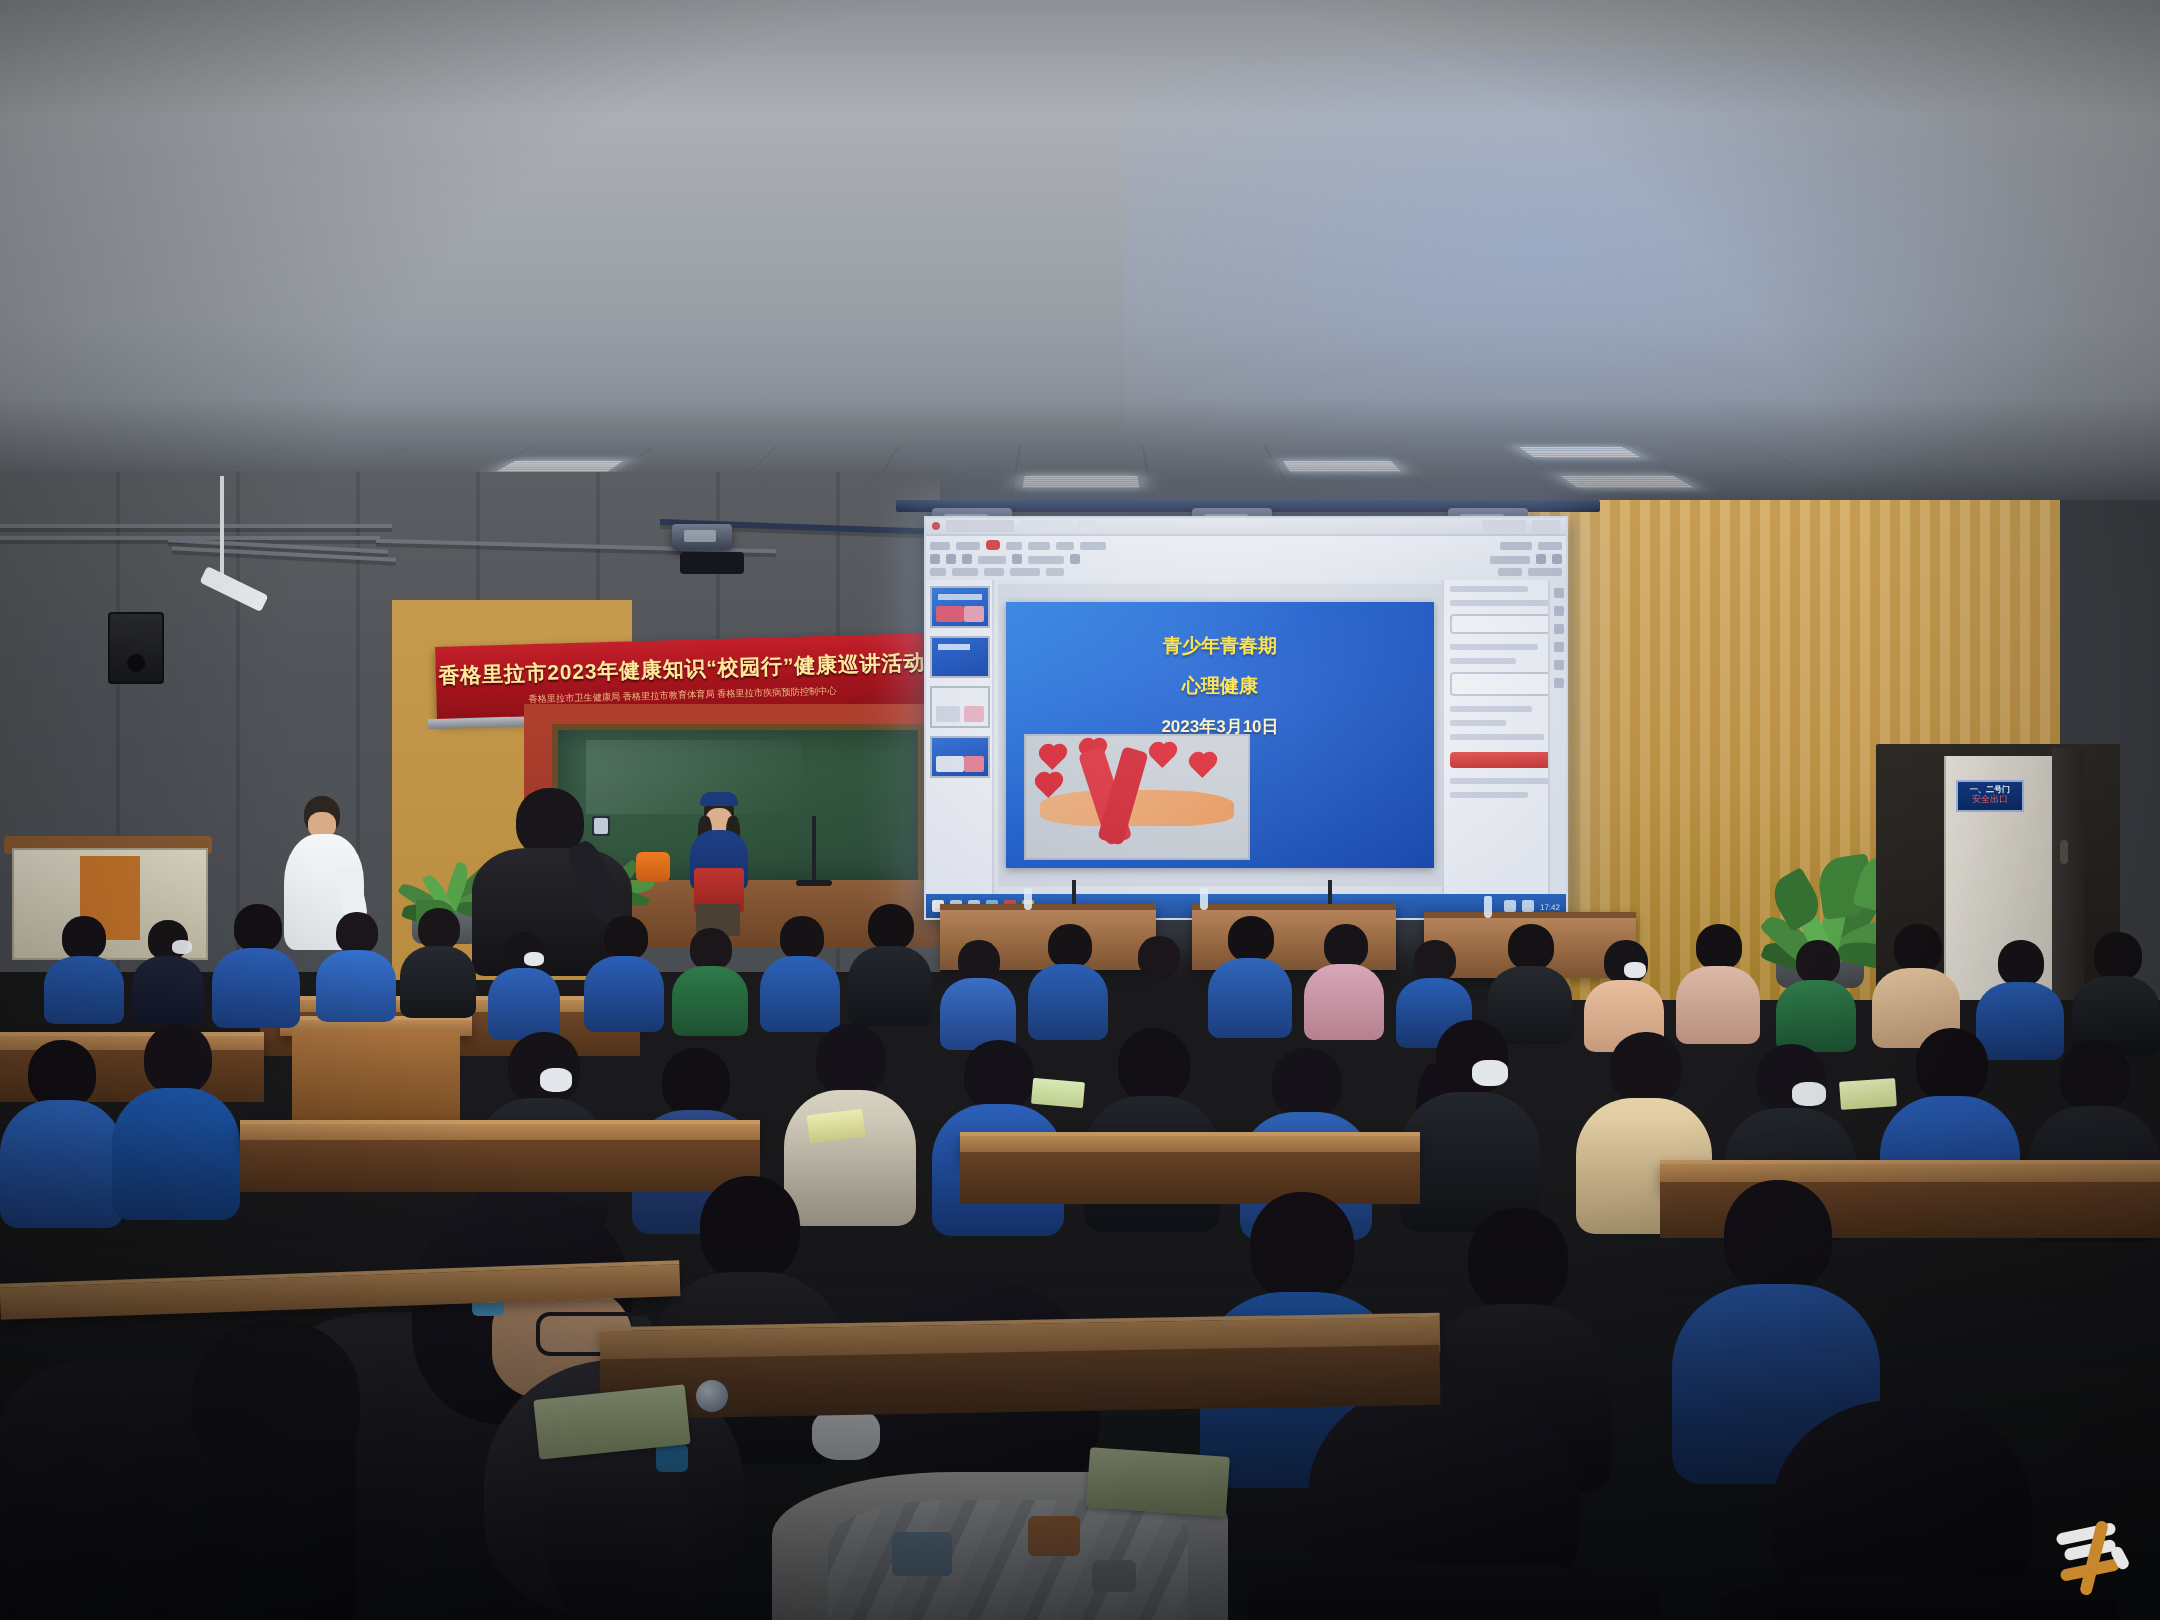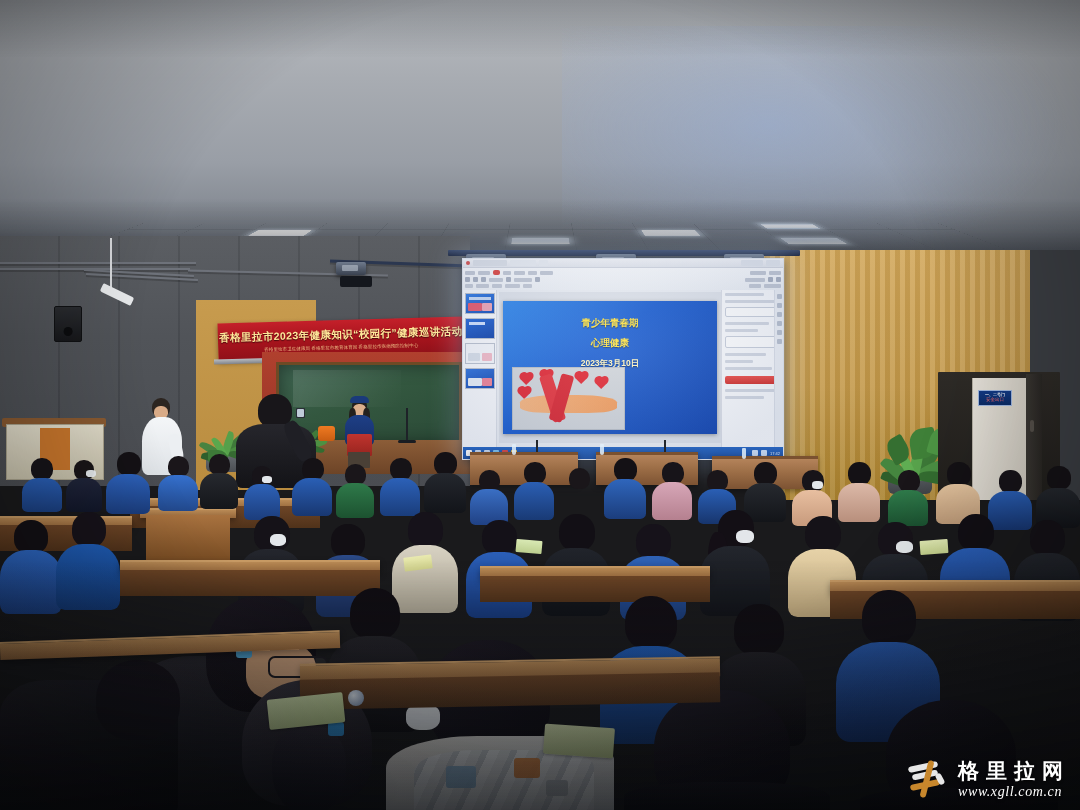--- a/index.html
+++ b/index.html
@@ -742,19 +742,15 @@
   <div id="vignette" class="lay"></div>
 
   <div id="watermark" class="lay">
     <div id="wm-logo">
       <span class="sw" style="left:2px;top:6px;width:30px;height:6px;background:#e6e6e6;transform:rotate(-12deg);"></span>
       <span class="sw" style="left:6px;top:14px;width:26px;height:6px;background:#e6e6e6;transform:rotate(-12deg);"></span>
       <span class="sw" style="left:4px;top:24px;width:30px;height:6px;background:#c8872c;transform:rotate(-12deg);"></span>
       <span class="sw" style="left:18px;top:2px;width:6px;height:38px;background:#c8872c;transform:rotate(14deg);"></span>
       <span class="sw" style="left:28px;top:18px;width:12px;height:6px;background:#e6e6e6;transform:rotate(62deg);"></span>
     </div>
-    <div id="wm-text">
-      <span id="wm-cn">格里拉网</span>
-      <span id="wm-url">www.xgll.com.cn</span>
-    </div>
   </div>
 
 </div>
 
 </body></html>

